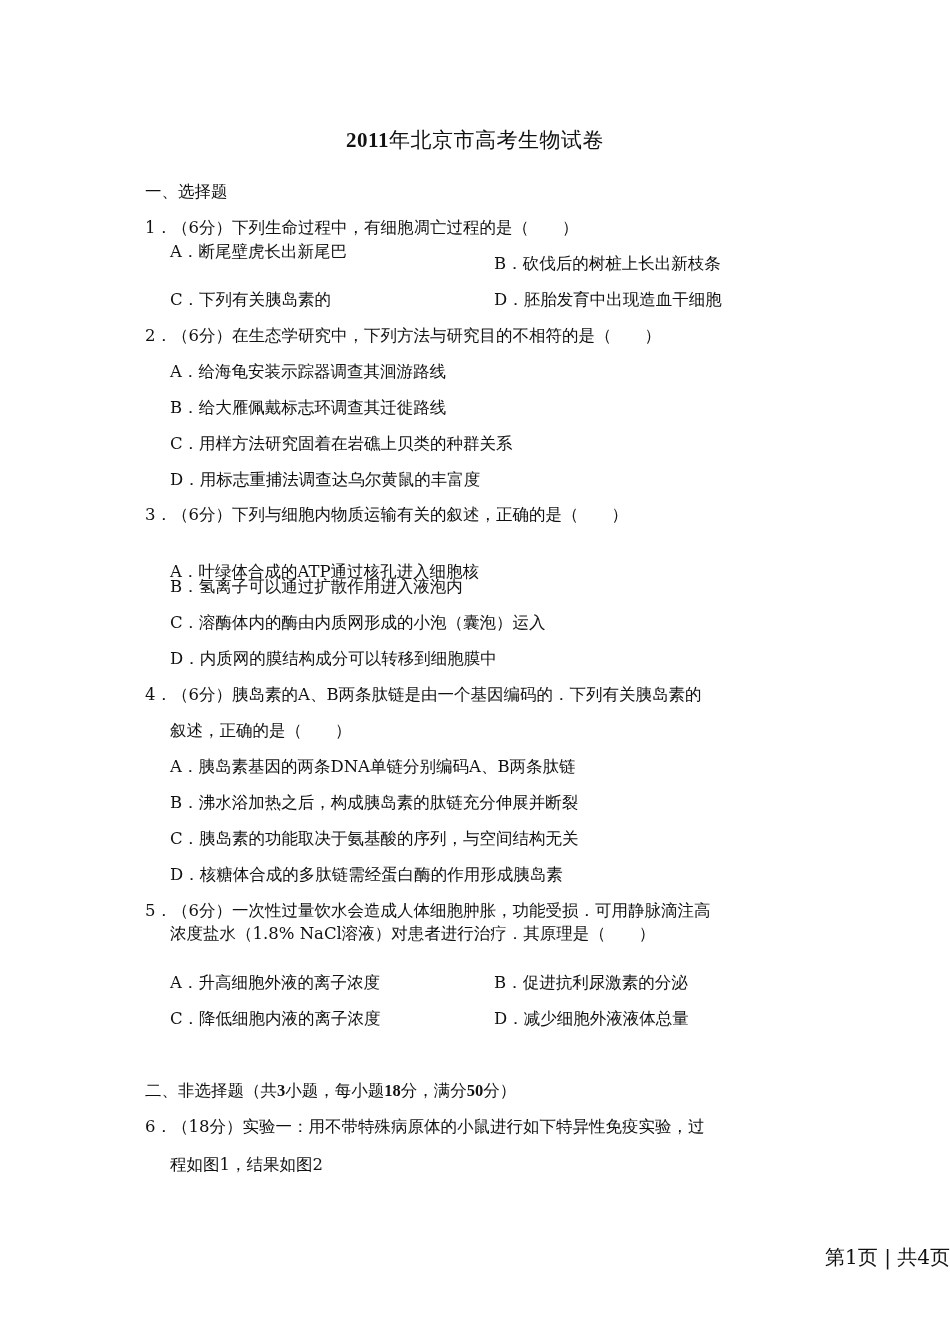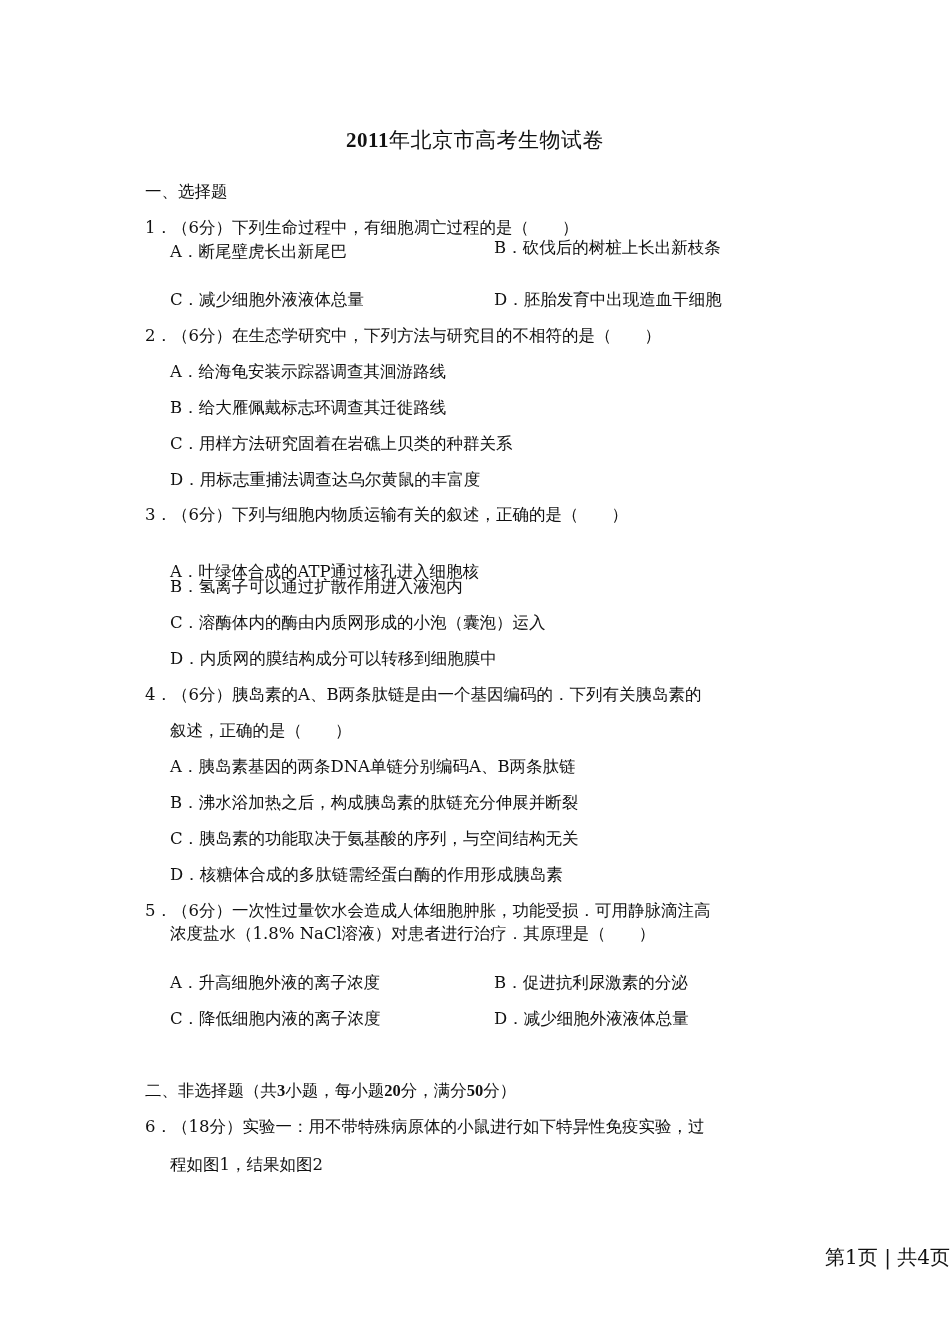--- a/index.html
+++ b/index.html
@@ -25,22 +25,22 @@
   <div class="title">
     <b>2011</b><span>年北京市高考生物试卷</span>
   </div>
 
   <div class="line section" style="top:180px;">一、选择题</div>
 
   <div class="line q" style="top:216px;">
     <span>1．</span><span>（6分）下列生命过程中，有细胞凋亡过程的是（　　）</span>
   </div>
   <div class="line opt" style="top:240px;">A．断尾壁虎长出新尾巴</div>
-  <div class="line opt2" style="top:236px;">B．砍伐后的树桩上长出新枝条</div>
-  <div class="line opt" style="top:288px;">C．减少细胞外液液体总量</div>
+  <div class="line opt2" style="top:252px;">B．砍伐后的树桩上长出新枝条</div>
+  <div class="line opt" style="top:288px;">C．下列有关胰岛素的</div>
   <div class="line opt2" style="top:288px;">D．胚胎发育中出现造血干细胞</div>
 
   <div class="line q" style="top:324px;">
     <span>2．</span><span>（6分）在生态学研究中，下列方法与研究目的不相符的是（　　）</span>
   </div>
   <div class="line opt" style="top:360px;">A．给海龟安装示踪器调查其洄游路线</div>
   <div class="line opt" style="top:396px;">B．给大雁佩戴标志环调查其迁徙路线</div>
   <div class="line opt" style="top:432px;">C．用样方法研究固着在岩礁上贝类的种群关系</div>
   <div class="line opt" style="top:468px;">D．用标志重捕法调查达乌尔黄鼠的丰富度</div>
 
@@ -64,21 +64,21 @@
   <div class="line q" style="top:899px;">
     <span>5．</span><span>（6分）一次性过量饮水会造成人体细胞肿胀，功能受损．可用静脉滴注高</span>
   </div>
   <div class="line opt" style="top:922px;">浓度盐水（1.8% NaCl溶液）对患者进行治疗．其原理是（　　）</div>
   <div class="line opt" style="top:971px;">A．升高细胞外液的离子浓度</div>
   <div class="line opt2" style="top:971px;">B．促进抗利尿激素的分泌</div>
   <div class="line opt" style="top:1007px;">C．降低细胞内液的离子浓度</div>
   <div class="line opt2" style="top:1007px;">D．减少细胞外液液体总量</div>
 
   <div class="line section" style="top:1079px;">
-    <span>二、非选择题（共</span><span class="bold">3</span><span>小题，每小题</span><span class="bold">20</span><span>分，满分</span><span class="bold">50</span><span>分）</span>
+    <span>二、非选择题（共</span><span class="bold">3</span><span>小题，每小题</span><span class="bold">18</span><span>分，满分</span><span class="bold">50</span><span>分）</span>
   </div>
 
   <div class="line q" style="top:1115px;">
     <span>6．</span><span>（18分）实验一：用不带特殊病原体的小鼠进行如下特异性免疫实验，过</span>
   </div>
   <div class="line opt" style="top:1153px;">程如图1，结果如图2</div>
 
   <div class="footer">第1页 | 共4页</div>
 </div>
 

